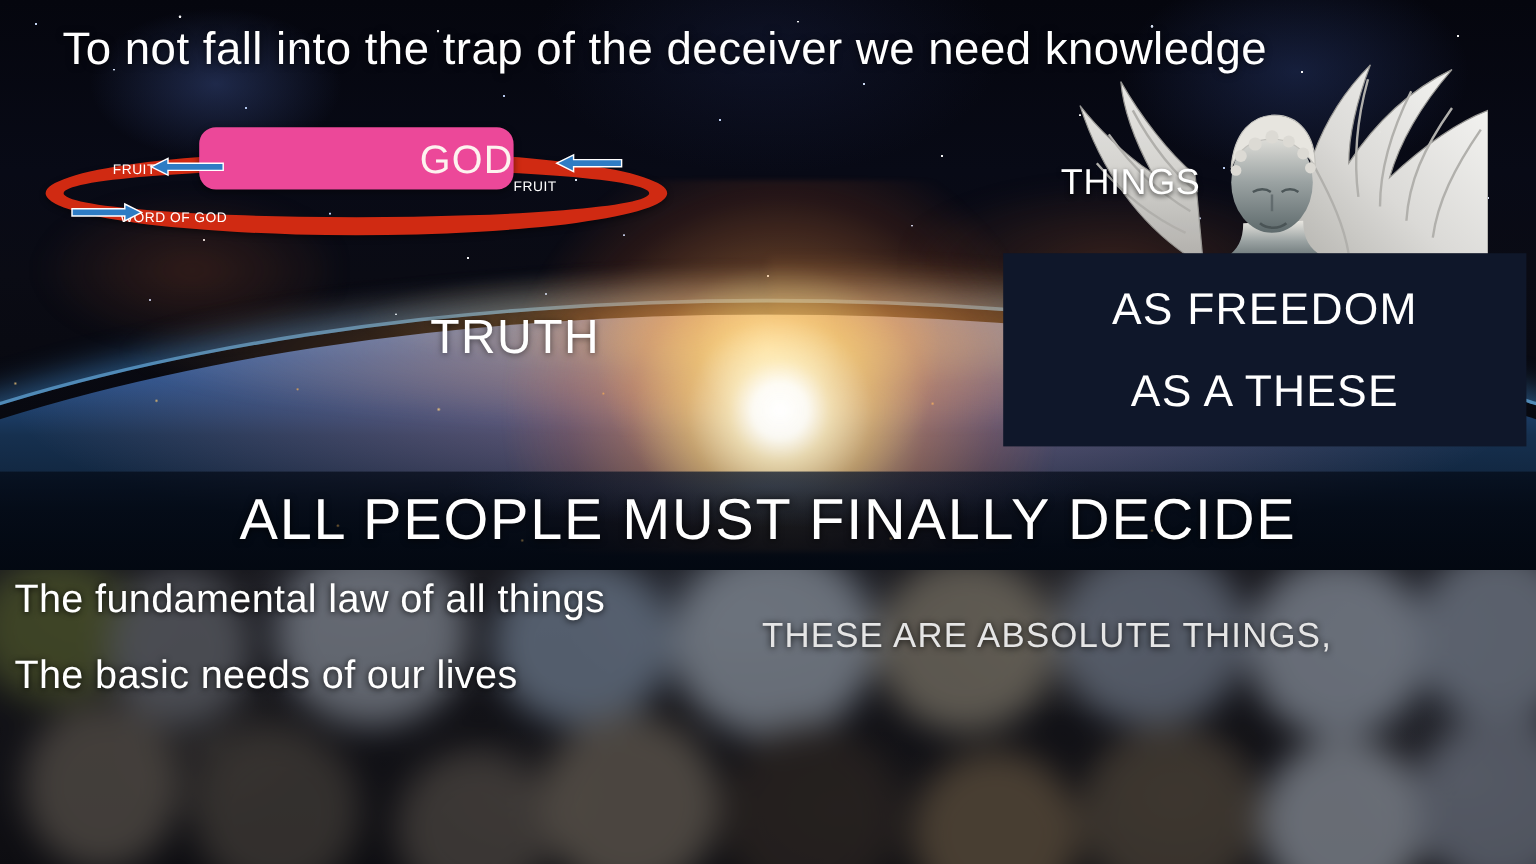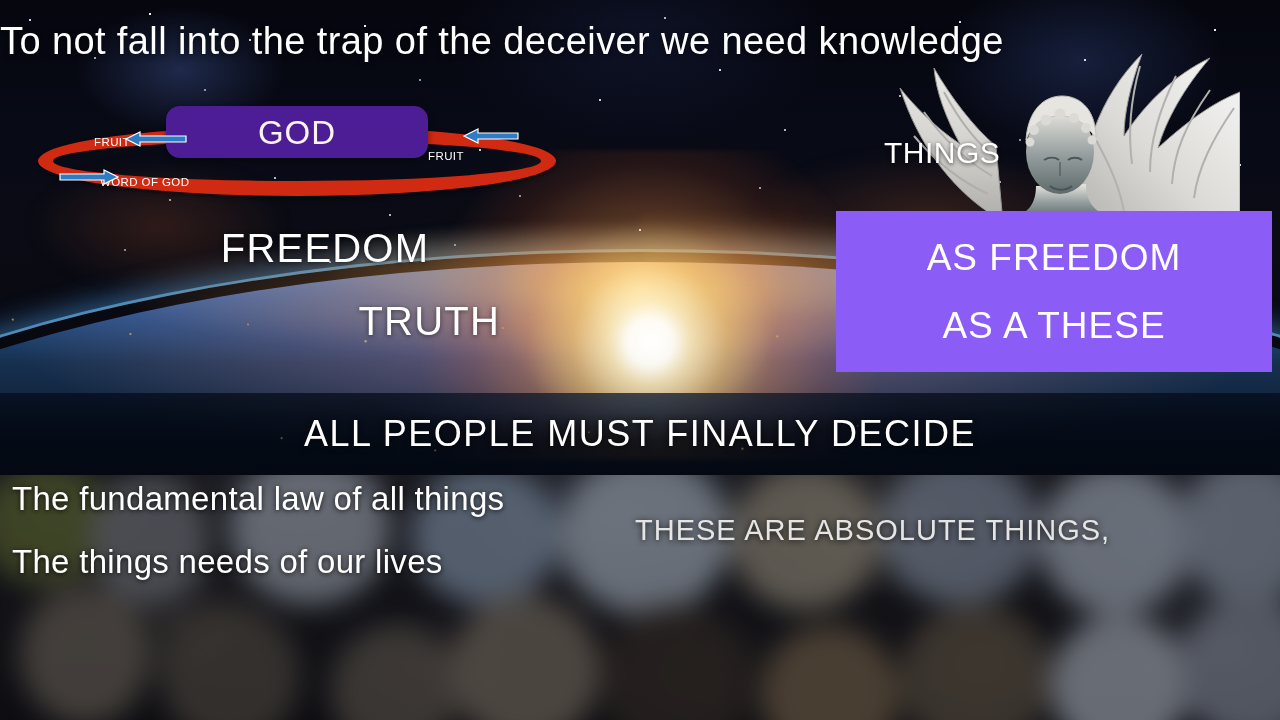--- a/index.html
+++ b/index.html
@@ -119,22 +119,22 @@
 
   
   .diagram { position:absolute; left:38px; top:106px; width:520px; height:94px; }
   .oval-ring {
     position:absolute; left:0; top:20px; width:518px; height:70px;
     border:15px solid #d02a12; border-radius:50%;
     box-shadow:0 2px 5px rgba(0,0,0,.45);
   }
   .god-box {
     position:absolute; left:128px; top:0px; width:262px; height:52px;
-    background:#4c1d95; border-radius:14px; box-shadow:0 2px 6px rgba(0,0,0,.45);
-    display:flex; align-items:center; justify-content:center;
+    background:#ec4899; border-radius:14px; box-shadow:0 2px 6px rgba(0,0,0,.45);
+    display:flex; align-items:center; justify-content:flex-end;
   }
   .god-label { color:#fdf3ef; font-size:33px; font-weight:300; letter-spacing:1px; line-height:1; }
 
   .dlabel { position:absolute; color:#fff; font-size:11.5px; letter-spacing:.4px; white-space:nowrap; font-weight:400; }
   .lbl-love { left:56px; top:30px; }
   .lbl-fruit { left:390px; top:44px; }
   .lbl-word { left:62px; top:70px; }
 
   .arr { position:absolute; }
   .arr svg { display:block; }
@@ -148,21 +148,21 @@
 
   
   .ft-block { position:absolute; left:150px; top:228px; width:350px; text-align:center; }
   .ft-line { color:#fff; font-size:40px; font-weight:300; letter-spacing:1.2px; line-height:1.0;
              text-shadow:0 1px 5px rgba(0,0,0,.55); }
   .ft-line.second { margin-top:33px;text-align:right; }
 
   
   .black-box {
     position:absolute; left:836px; top:211px; width:436px; height:161px;
-    background:#8b5cf6; display:flex; flex-direction:column;
+    background:#0f172a; display:flex; flex-direction:column;
     align-items:center; justify-content:center; gap:31px;
   }
   .bb-line { color:#fff; font-size:37px; font-weight:300; letter-spacing:1px; line-height:1; }
 
   
   .banner {
     position:absolute; left:0; top:393px; width:1280px; height:82px;
     background:
       linear-gradient(180deg, rgba(4,10,22,.72) 0%, rgba(3,8,18,.84) 40%, rgba(2,6,14,.86) 100%);
     display:flex; align-items:center; justify-content:center;
@@ -172,21 +172,21 @@
     background-image:
       radial-gradient(1.6px 1.6px at 22% 55%, rgba(255,185,80,.5), transparent),
       radial-gradient(1.6px 1.6px at 34% 70%, rgba(255,200,100,.42), transparent),
       radial-gradient(1.4px 1.4px at 46% 48%, rgba(255,180,70,.4), transparent),
       radial-gradient(1.8px 1.8px at 58% 68%, rgba(255,205,115,.45), transparent),
       radial-gradient(1.4px 1.4px at 67% 40%, rgba(255,190,85,.35), transparent),
       radial-gradient(1.6px 1.6px at 75% 60%, rgba(255,200,105,.4), transparent),
       radial-gradient(ellipse 30% 60% at 50% 15%, rgba(60,90,140,.25), transparent 70%);
   }
   .banner-text {
-    position:relative; color:#fff; font-size:36px; font-weight:300; letter-spacing:1.5px;
+    position:relative; color:#fff; font-size:48px; font-weight:300; letter-spacing:1.5px;
     text-shadow:0 1px 6px rgba(0,0,0,.8); line-height:1;
   }
 
   
   .crowd {
     position:absolute; left:0; top:475px; width:1280px; height:245px; overflow:hidden;
     background:
       radial-gradient(ellipse 120px 70px at 70px 40px, rgba(96,106,58,.55), rgba(0,0,0,0) 72%),
       radial-gradient(ellipse 150px 90px at 300px 30px, rgba(150,160,180,.38), rgba(0,0,0,0) 72%),
       radial-gradient(ellipse 200px 110px at 620px 40px, rgba(150,175,205,.42), rgba(0,0,0,0) 74%),
@@ -224,21 +224,21 @@
     <div class="neb-brown-l"></div>
     <div class="neb-brown-r"></div>
     <div class="earth-body"></div>
     <div class="earth-atmo"></div>
     <div class="corona-left"></div>
     <div class="corona-right"></div>
     <div class="sun-flare-wide"></div>
     <div class="sun-glow"></div>
   </div>
 
-  <div style="position:absolute;left:0;top:22px;width:1108px;">
+  <div style="position:absolute;left:0;top:22px;width:1108px;text-align:center;">
     <span style="color:#fff;font-size:38px;font-weight:300;letter-spacing:.4px;line-height:1;text-shadow:0 1px 6px rgba(0,0,0,.65);">To not fall into the trap of the deceiver we need knowledge</span>
   </div>
 
   <div class="diagram">
     <div class="oval-ring"></div>
 
     <div class="god-box">
       <span class="god-label">GOD</span>
     </div>
 
@@ -319,21 +319,20 @@
 
       <path d="M160 124 C165 121 171 121 175 124" stroke="#4c5658" stroke-width="2" fill="none"></path>
       <path d="M184 124 C188 121 194 121 198 124" stroke="#4c5658" stroke-width="2" fill="none"></path>
       <path d="M176 126 L176 140" stroke="#566062" stroke-width="2" fill="none" opacity=".7"></path>
       <path d="M166 150 C172 155 182 155 188 150" stroke="#4a5456" stroke-width="2.2" fill="none"></path>
     </svg>
   </div>
   <span class="satan-label">THINGS</span>
 
   <div class="ft-block">
-    <div class="ft-line">FREEDOM</div>
     <div class="ft-line second">TRUTH</div>
   </div>
 
   <div class="black-box">
     <div class="bb-line">AS FREEDOM</div>
     <div class="bb-line">AS A THESE</div>
   </div>
 
   <div class="banner">
     <div class="banner-inner"></div>
@@ -360,18 +359,18 @@
       <div class="blob" style="left:760px;top:150px;width:140px;height:140px;background:#8a7558;"></div>
       <div class="blob" style="left:900px;top:130px;width:150px;height:150px;background:#6b5f4e;"></div>
       <div class="blob" style="left:1050px;top:140px;width:140px;height:140px;background:#c9d2de;"></div>
       <div class="blob" style="left:1180px;top:120px;width:140px;height:150px;background:#9aa3b4;"></div>
     </div>
     <div class="crowd-dim"></div>
   </div>
 
   <div class="bullets">
     <div class="bullet">The fundamental law of all things</div>
-    <div class="bullet">The things needs of our lives</div>
+    <div class="bullet">The basic needs of our lives</div>
   </div>
 
   <span class="absolute-line">THESE ARE ABSOLUTE THINGS,</span>
 
 </div>
 
 </body></html>

